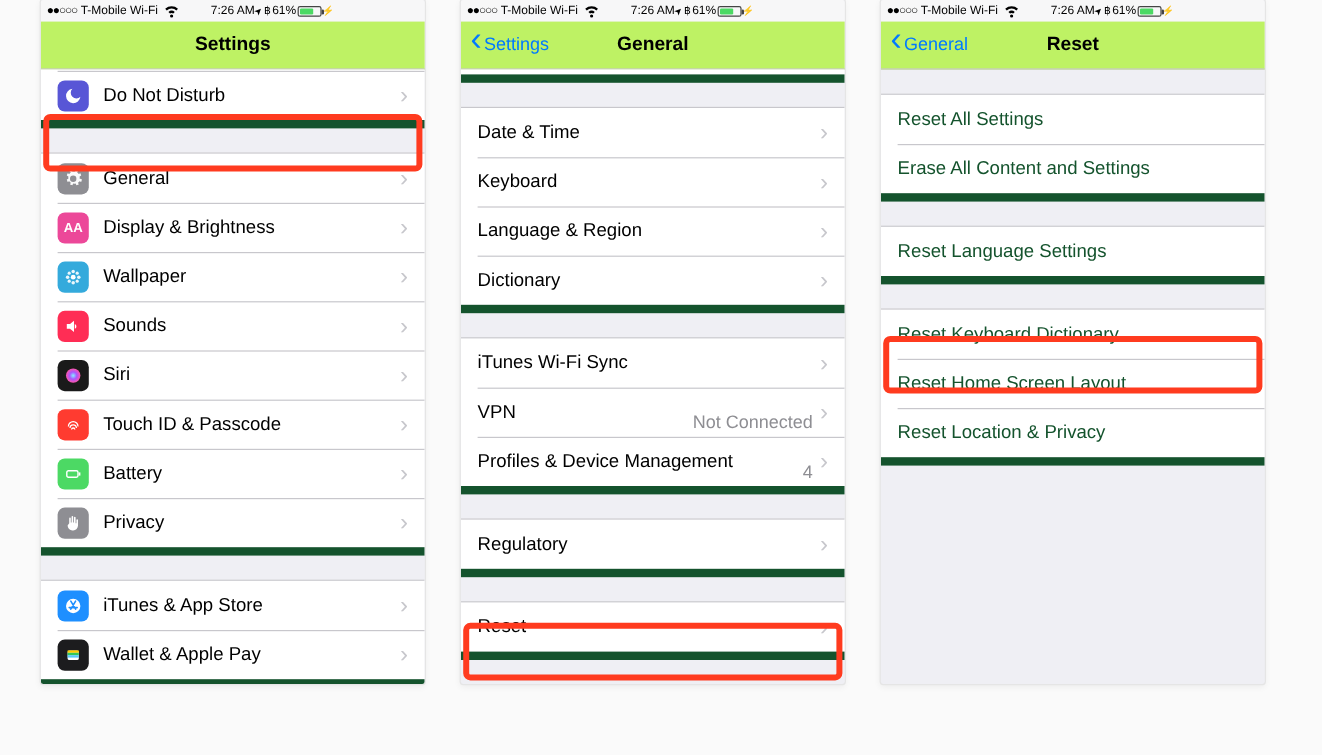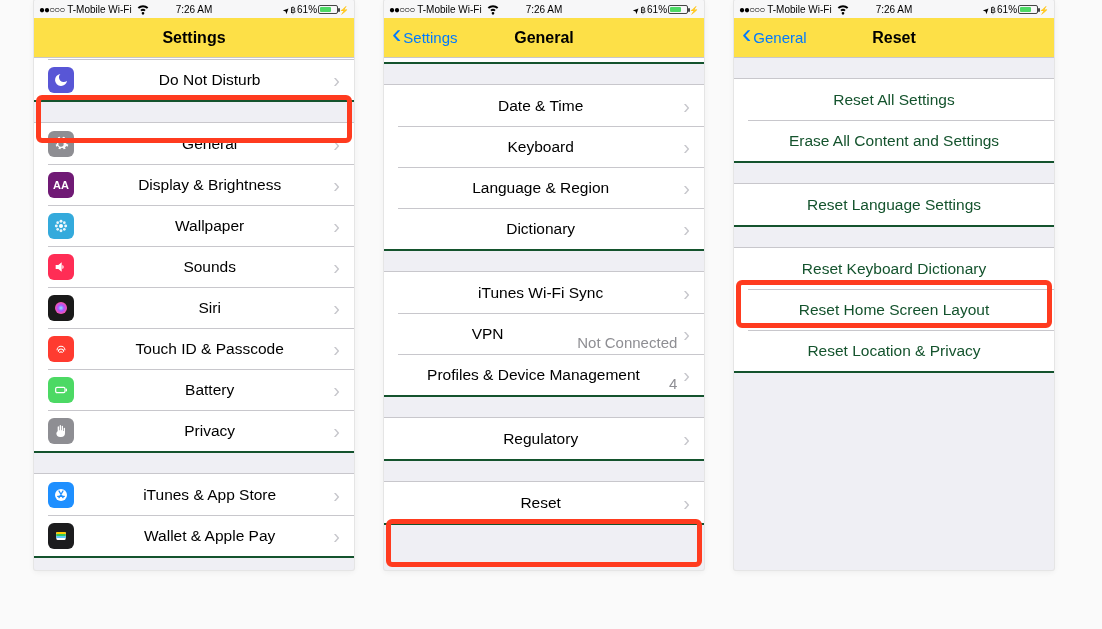--- a/index.html
+++ b/index.html
@@ -30,49 +30,49 @@
     height: 18px;
     background: #f7f7f8;
     display: flex;
     align-items: center;
     padding: 0 5px;
     font-size: 10px;
     color: #000;
   }
   .sb-left { display:flex; align-items:center; gap:3px; flex:1; }
   .sb-center { flex:0 0 auto; font-weight:400; }
-  .sb-right { display:flex; align-items:center; gap:1px; flex:1; justify-content:flex-end; }
+  .sb-right { display:flex; align-items:center; gap:1px; flex:1; justify-content:flex-start; }
   .dots { letter-spacing: -1px; } 
   .battery {
     width: 20px; height: 9px; border:1px solid #444; border-radius:2px; position:relative;
     display:inline-block; vertical-align:middle;
   }
   .battery::after { content:""; position:absolute; right:-3px; top:2px; width:2px; height:4px; background:#444; border-radius:1px;}
   .battery .fill { position:absolute; left:1px; top:1px; bottom:1px; width:60%; background:#4cd964; border-radius:1px;}
   .bolt::before { content:"\26A1"; font-size:8px; }
   .loc-arrow::before { content:"\27A4"; font-size:8px; transform:rotate(-45deg); display:inline-block;}
   .bt::before { content:"\0E3F"; font-size:9px; }
   
   .nav {
     height: 40px;
-    background: #fde047;
+    background: #bef264;
     border-bottom: 1px solid #c8c7cc;
     display:flex; align-items:center; position:relative;
     padding: 0 8px;
   }
   .nav-title {
     position:absolute; left:0; right:0; text-align:center; font-weight:600; font-size:16px;
   }
   .nav-back {
     display:flex; align-items:center; color:#007aff; font-size:15px; z-index:1;
   }
   .nav-back .chev::before { content:"\2039"; font-size:28px; line-height:0; margin-right:2px; font-weight:300;}
   
   .scroll { position:absolute; top:58px; left:0; right:0; bottom:0; overflow:hidden; }
-  .group { background:#fff; border-top:1px solid #c8c7cc; border-bottom:2px solid #14532d;text-align:center; }
+  .group { background:#fff; border-top:1px solid #c8c7cc; border-bottom:7px solid #14532d; }
   .group + .group { margin-top: 20px; } 
   .row {
     height: 41px;
     display:flex; align-items:center;
     padding: 0 14px 0 14px;
     position:relative;
   }
   .row + .row { border-top:1px solid #c8c7cc; margin-left:14px; padding-left:0; } 
   .row .icon {
     width:26px; height:26px; border-radius:6px; margin-right:12px;
@@ -84,21 +84,21 @@
   .row .detail { color:#8e8e93; font-size:15px; margin-right:6px;margin-top:16px; }
   .row .chevron { color:#c7c7cc; font-size:20px; font-weight:300; line-height:0; }
   .row .chevron::before { content:"\203A"; } 
   
   .hl {
     position:absolute; border:5px solid #ff3b1f; border-radius:6px; pointer-events:none; z-index:20;
   }
   
   .i-dnd   { background:#5856d6; }
   .i-gen   { background:#8e8e93; }
-  .i-disp  { background:#701a75; }
+  .i-disp  { background:#ec4899; }
   .i-wall  { background:#34aadc; }
   .i-snd   { background:#ff2d55; }
   .i-siri  { background:#1a1a1a; }
   .i-touch { background:#ff3b30; }
   .i-batt  { background:#4cd964; }
   .i-priv  { background:#8e8e93; }
   .i-itun  { background:#1e8fff; }
   .i-wapay { background:#1c1c1e; }
   
   svg { width:16px; height:16px; }

